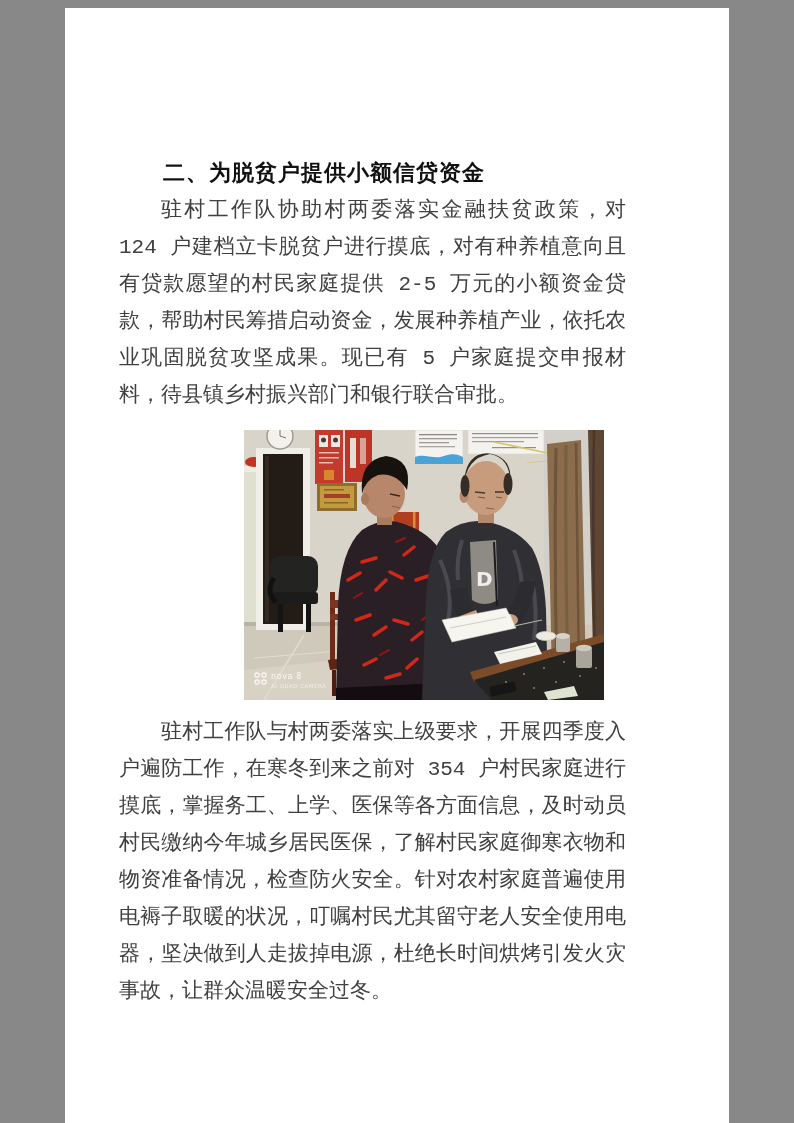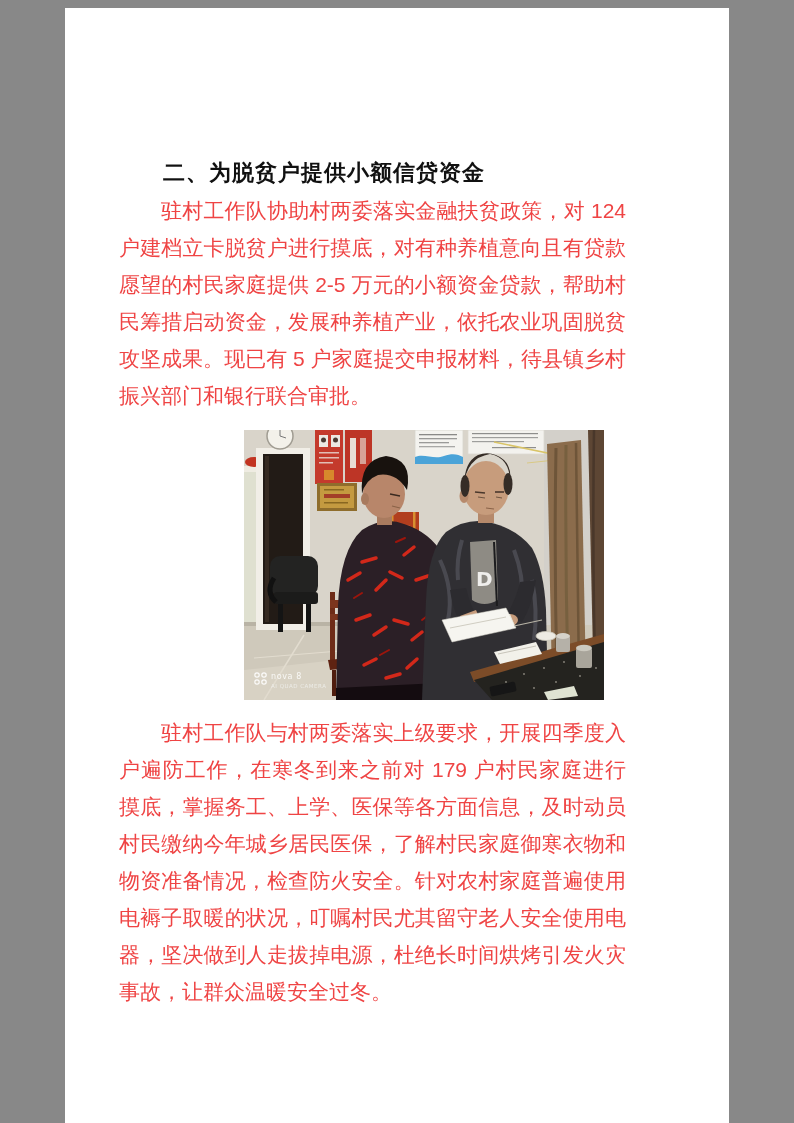--- a/index.html
+++ b/index.html
@@ -20,24 +20,24 @@
     font-size:22px;
     line-height:38px;
     color:#111111;
     text-indent:2em;
     letter-spacing:1px;
   }
   .body-para{
     margin:0;
     font-size:21px;
     line-height:37px;
-    color:#ef4444;
+    color:#404040;
     text-align:justify;
     text-indent:2em;
-    font-family:Liberation Sans, sans-serif;
+    font-family:Liberation Mono, monospace;
   }
   .photo-wrap{
     width:360px;height:270px;
     margin:16px 0 14px 125px;
     line-height:0;
   }
   .photo-wrap svg{display:block;}
   .wm-brand{
     font-family:"DejaVu Sans", sans-serif;
     font-size:8px;letter-spacing:0.6px;
@@ -278,15 +278,15 @@
             <circle cx="20" cy="245" r="2.2"></circle>
           <circle cx="13" cy="252" r="2.2"></circle>
             <circle cx="20" cy="252" r="2.2"></circle>
         </g>
         <text class="wm-brand" x="27" y="249">nova 8</text>
         <text class="wm-sub" x="27" y="258">AI QUAD CAMERA</text>
       </g>
     </svg>
   </div>
 
-  <p class="body-para">驻村工作队与村两委落实上级要求，开展四季度入户遍防工作，在寒冬到来之前对 179 户村民家庭进行摸底，掌握务工、上学、医保等各方面信息，及时动员村民缴纳今年城乡居民医保，了解村民家庭御寒衣物和物资准备情况，检查防火安全。针对农村家庭普遍使用电褥子取暖的状况，叮嘱村民尤其留守老人安全使用电器，坚决做到人走拔掉电源，杜绝长时间烘烤引发火灾事故，让群众温暖安全过冬。</p>
+  <p class="body-para">驻村工作队与村两委落实上级要求，开展四季度入户遍防工作，在寒冬到来之前对 354 户村民家庭进行摸底，掌握务工、上学、医保等各方面信息，及时动员村民缴纳今年城乡居民医保，了解村民家庭御寒衣物和物资准备情况，检查防火安全。针对农村家庭普遍使用电褥子取暖的状况，叮嘱村民尤其留守老人安全使用电器，坚决做到人走拔掉电源，杜绝长时间烘烤引发火灾事故，让群众温暖安全过冬。</p>
 
 </div>
 
 </body></html>

